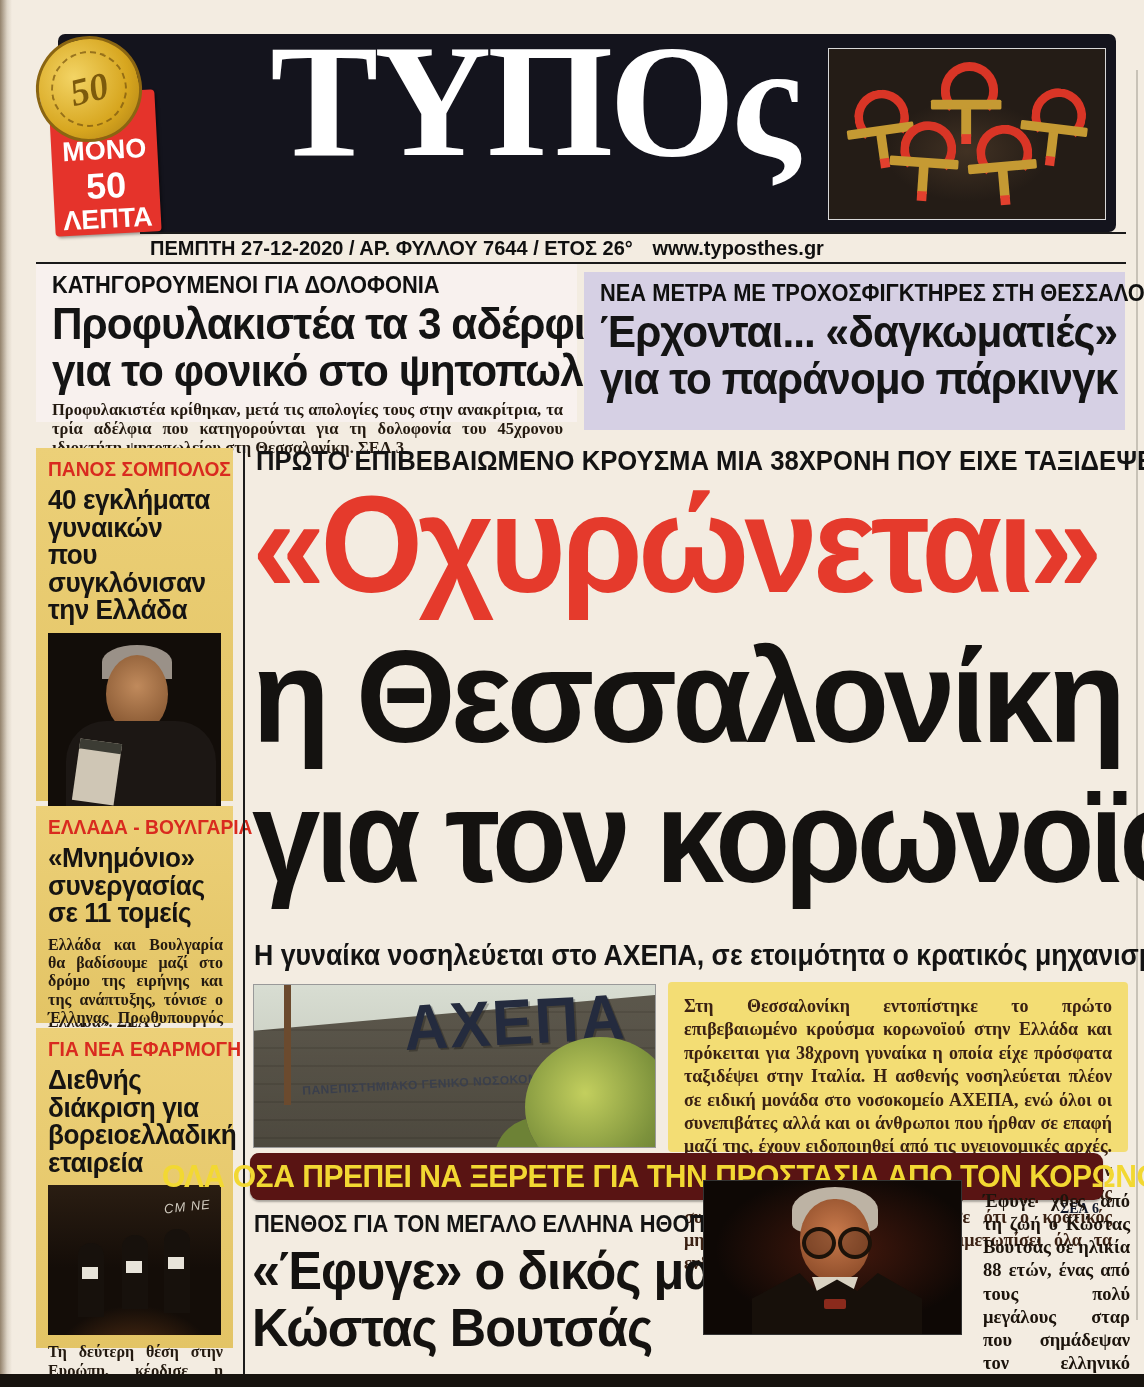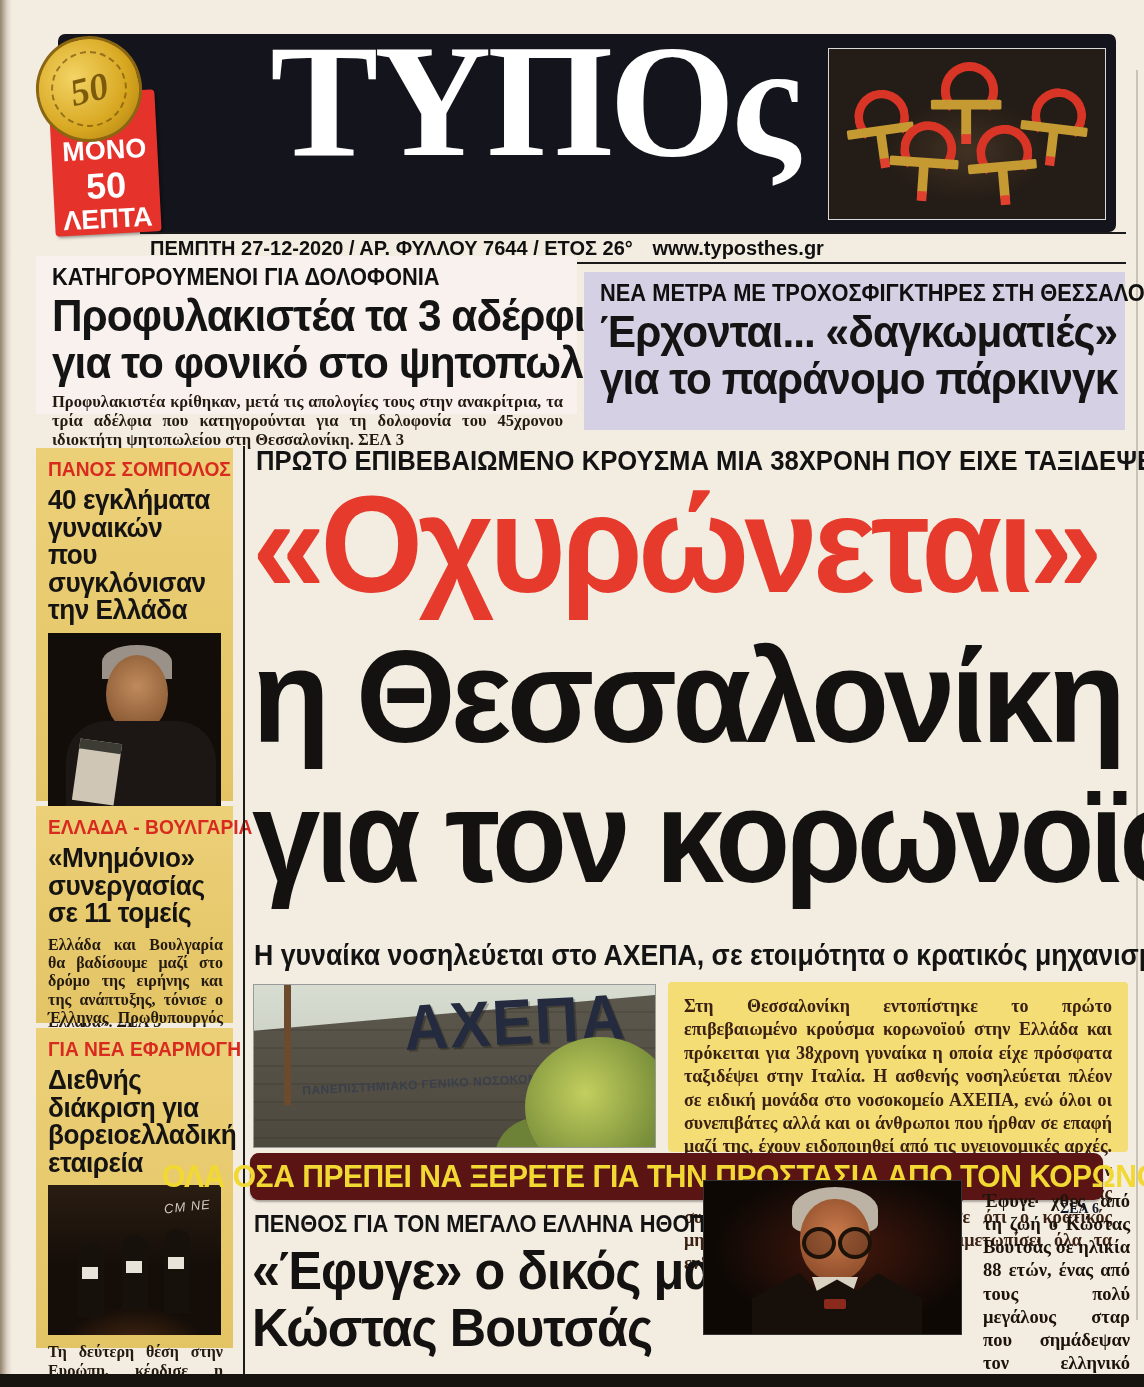--- a/index.html
+++ b/index.html
@@ -48,21 +48,21 @@
     font-family:"Liberation Serif",serif;font-style:italic;font-weight:bold;font-size:38px;color:#7c5a0c;}
 
   
   .dateline-top-rule{left:140px;top:232px;width:986px;height:2px;background:#1a1a1a;}
   .dateline-bot-rule{left:36px;top:262px;width:1090px;height:2px;background:#1a1a1a;}
   .dateline{left:150px;top:237px;font-size:20px;font-weight:bold;color:#101010;letter-spacing:0;}
   .dateline .site{margin-left:14px;text-align:right;}
 
   
   .story-box{box-sizing:border-box;padding:8px 14px 0 16px;}
-  .ts-left{left:36px;top:256px;width:541px;height:158px;background:#f8f1ee;}
+  .ts-left{left:36px;top:264px;width:541px;height:158px;background:#f8f1ee;}
   .ts-right{left:584px;top:272px;width:541px;height:158px;background:#d6d0e4;}
   .kicker{font-weight:bold;font-size:23px;color:#101010;transform:scaleX(.95);transform-origin:0 50%;}
   .ts-head{font-weight:bold;font-size:45px;line-height:.95;color:#141414;letter-spacing:-1px;
     transform:scaleX(.94);transform-origin:0 50%;margin-top:4px;}
   .ts-body{font-family:"Liberation Serif",serif;font-weight:bold;font-size:16.5px;line-height:1.18;
     color:#241a10;margin-top:7px;text-align:justify;}
 
   
   .side-item{left:36px;width:197px;background:linear-gradient(180deg,#ecd078,#e3c465);
     box-sizing:border-box;padding:10px 10px 10px 12px;}

